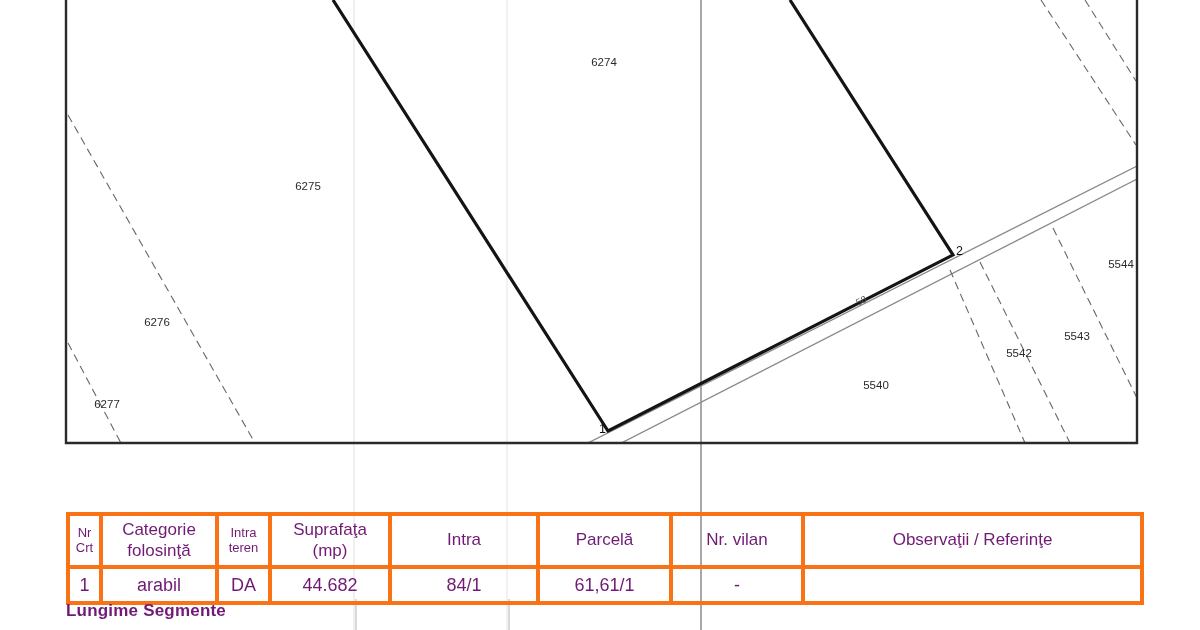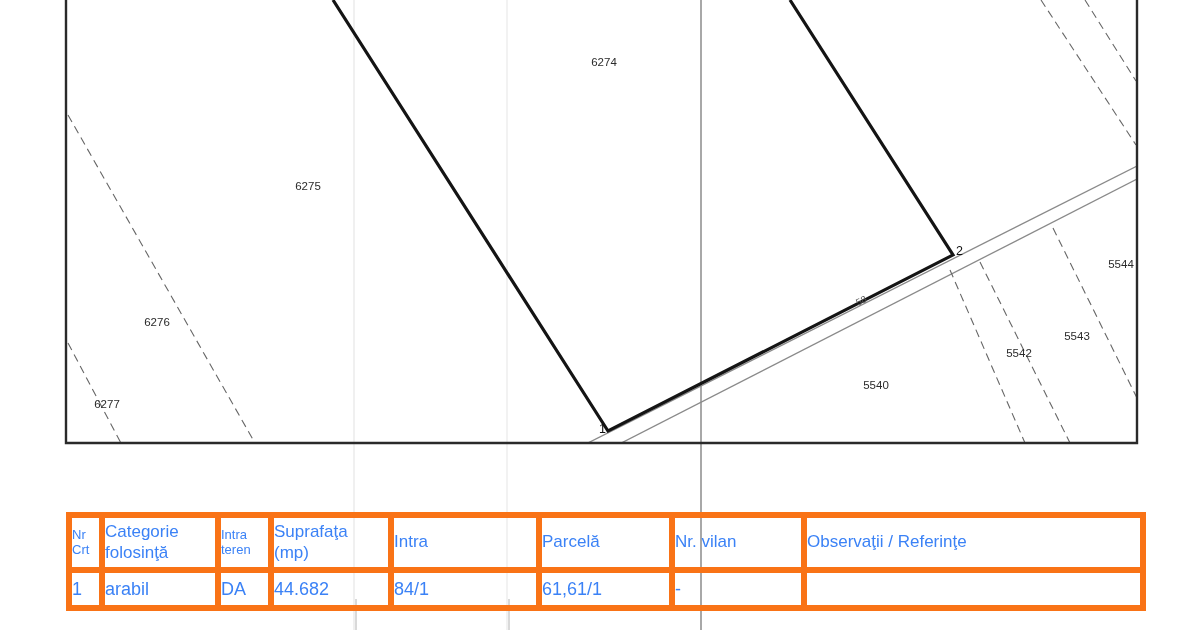--- a/index.html
+++ b/index.html
@@ -1,34 +1,34 @@
 <!DOCTYPE html>
 <html><head>
 <meta charset="utf-8">
 <style>
   html,body{margin:0;padding:0;background:#e8e8e8;}
   #page{
     position:relative;width:1200px;height:630px;background:#ffffff;
-    overflow:hidden;font-family:"Liberation Sans",sans-serif;color:#3b82f6;
+    overflow:hidden;font-family:"Liberation Sans",sans-serif;color:#701a75;
   }
   #map-svg{position:absolute;left:0;top:0;}
   .parcel-label{font-family:"Liberation Sans",sans-serif;font-size:11.5px;fill:#2b2b2b;}
   .vertex-label{font-family:"Liberation Sans",sans-serif;font-size:12.5px;fill:#111;}
   .seg-label{font-family:"Liberation Sans",sans-serif;font-size:9.5px;fill:#555;}
 
   #teren-title{
     position:absolute;left:66px;top:479px;font-size:21px;font-weight:bold;
     letter-spacing:.2px;border-bottom:2px solid #111;padding:0 4px 2px 0;line-height:1.1;
   }
   #teren-table{
     position:absolute;left:66px;top:512px;border-collapse:collapse;
     table-layout:fixed;width:1074px;background:transparent;
   }
   #teren-table td{
-    border:6px solid #f97316;text-align:left;vertical-align:middle;
+    border:4px solid #f97316;text-align:center;vertical-align:middle;
     padding:0;overflow:hidden;
   }
   #teren-table tr.hdr td{height:49px;font-size:17px;line-height:1.18;}
   #teren-table tr.hdr td.small{font-size:13px;line-height:1.15;}
   #teren-table tr.hdr{border-bottom:3px solid #1a1a1a;}
   #teren-table tr.data td{height:32px;font-size:18px;}
   #segments-heading{
     position:absolute;left:66px;top:601px;font-size:17px;font-weight:bold;letter-spacing:.2px;
   }
 </style>
@@ -133,14 +133,15 @@
       <td>DA</td>
       <td>44.682</td>
       <td>84/1</td>
       <td>61,61/1</td>
       <td>-</td>
       <td></td>
     </tr>
     </tbody>
   </table>
 
+  <div id="segments-heading">Lungime Segmente</div>
 
 </div>
 
 </body></html>

